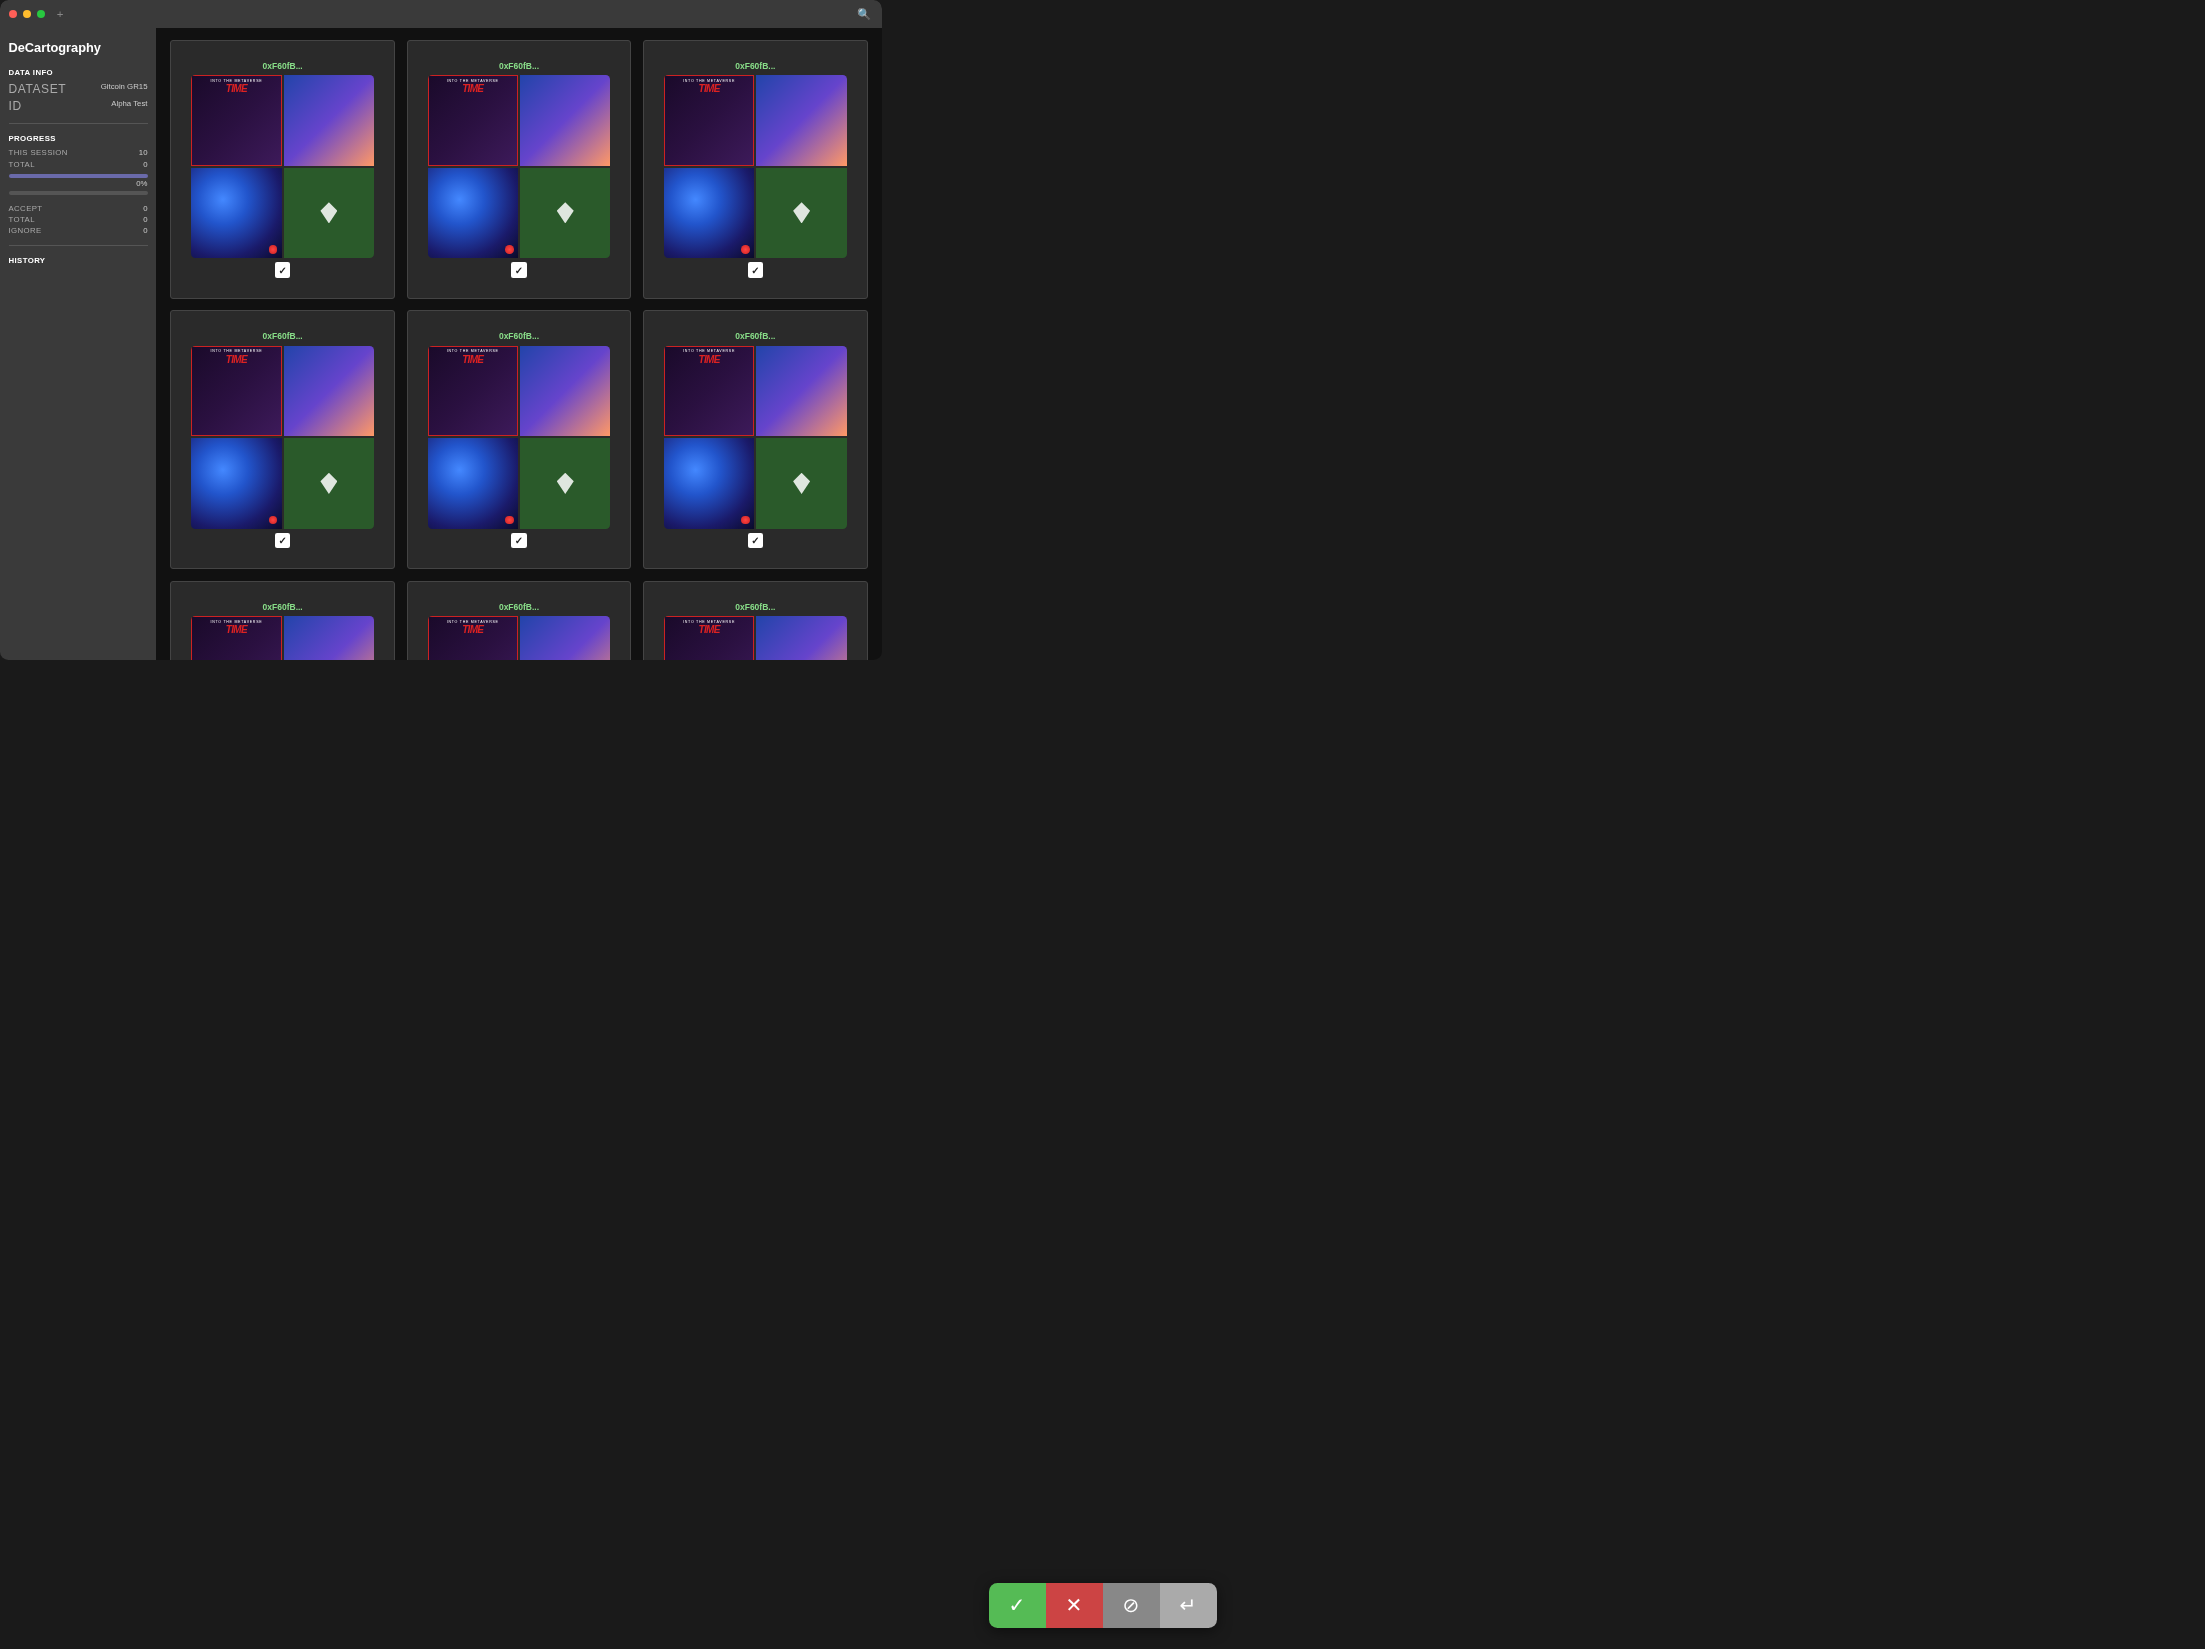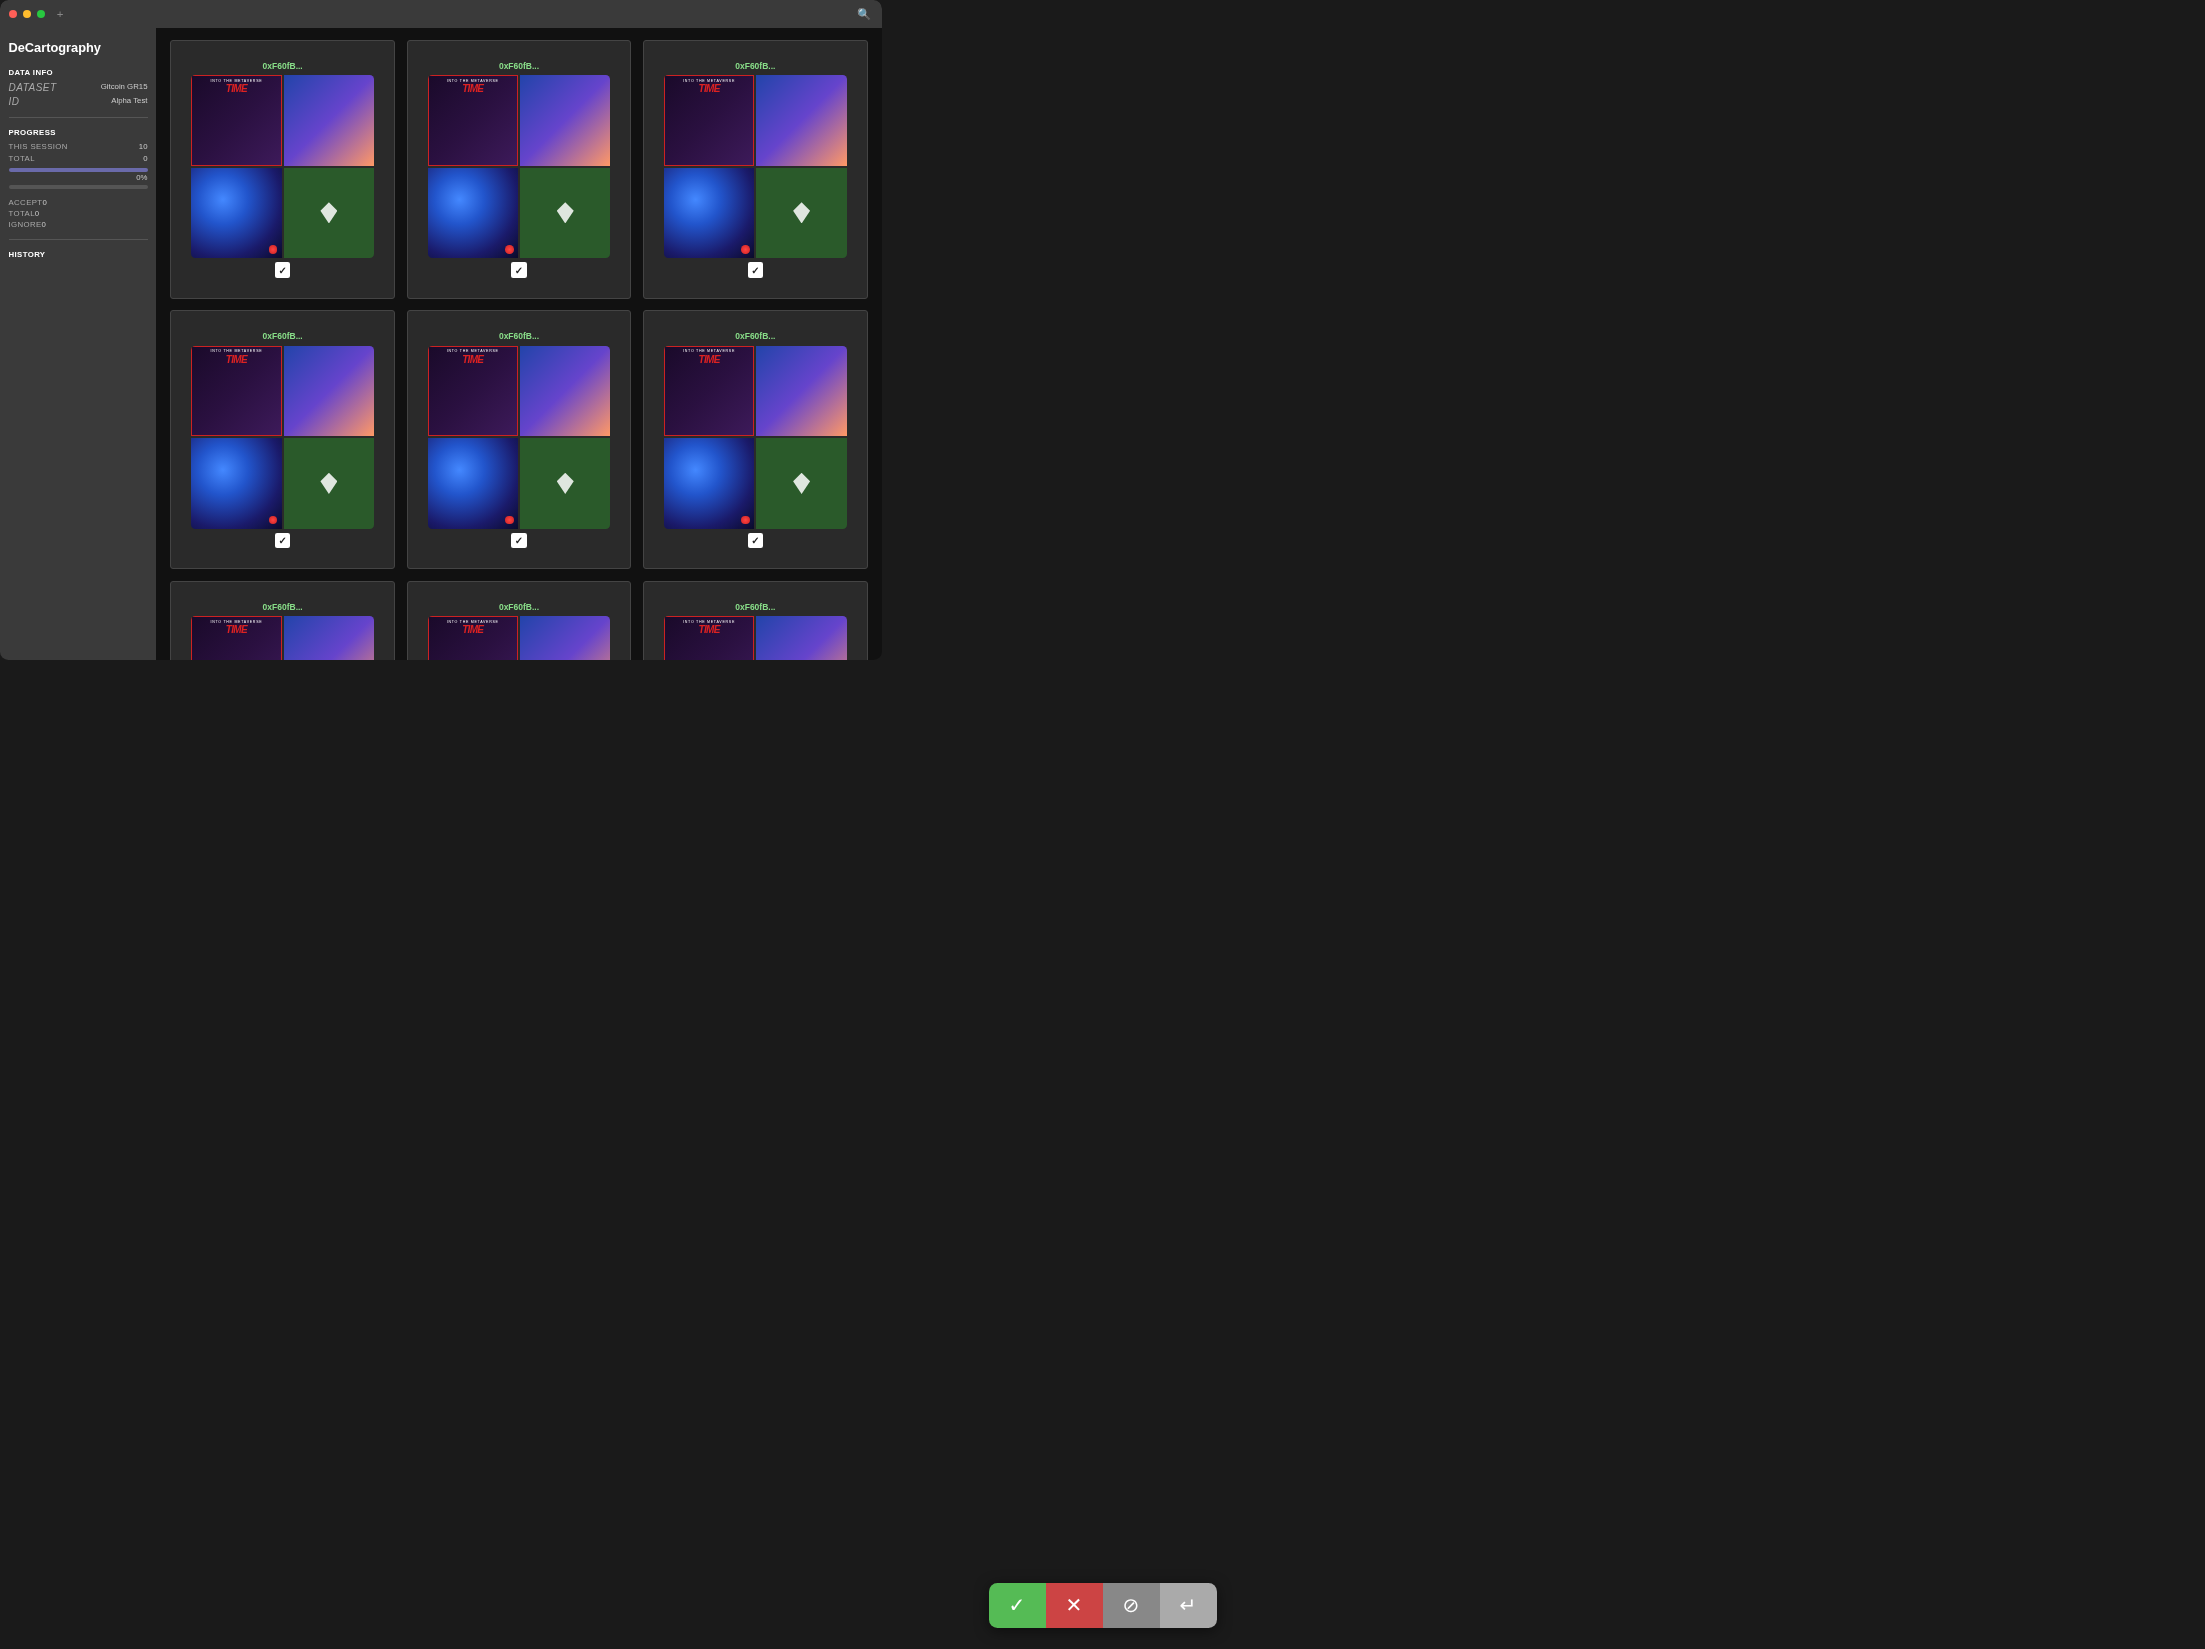--- a/index.html
+++ b/index.html
@@ -81,24 +81,23 @@
       margin-bottom: 5.7px;
       margin-top: 4px;
     }
     .data-row {
       display: flex;
       justify-content: space-between;
       margin-bottom: 2.8px;
     }
     .data-label {
       color: #aaaaaa;
-      font-size: 10px;
+      font-size: 12px;
       font-weight: 500;
       letter-spacing: 0.05em;
-      font-style: italic;
     }
     .data-value {
       color: #cccccc;
       font-size: 7.8px;
     }
     .divider {
       height: 0.7px;
       background: #555;
       margin: 10px 0;
     }
@@ -138,21 +137,21 @@
     }
     .progress-bar-container2 {
       width: 100%;
       height: 4.3px;
       background: #555;
       border-radius: 2.1px;
       margin-bottom: 8.5px;
     }
     .stat-row {
       display: flex;
-      justify-content: flex-start;
+      justify-content: space-between;
       margin-bottom: 2.1px;
     }
     .stat-label {
       color: #aaaaaa;
       font-size: 7.8px;
       font-weight: 500;
       letter-spacing: 0.05em;
     }
     .stat-value {
       color: #cccccc;

